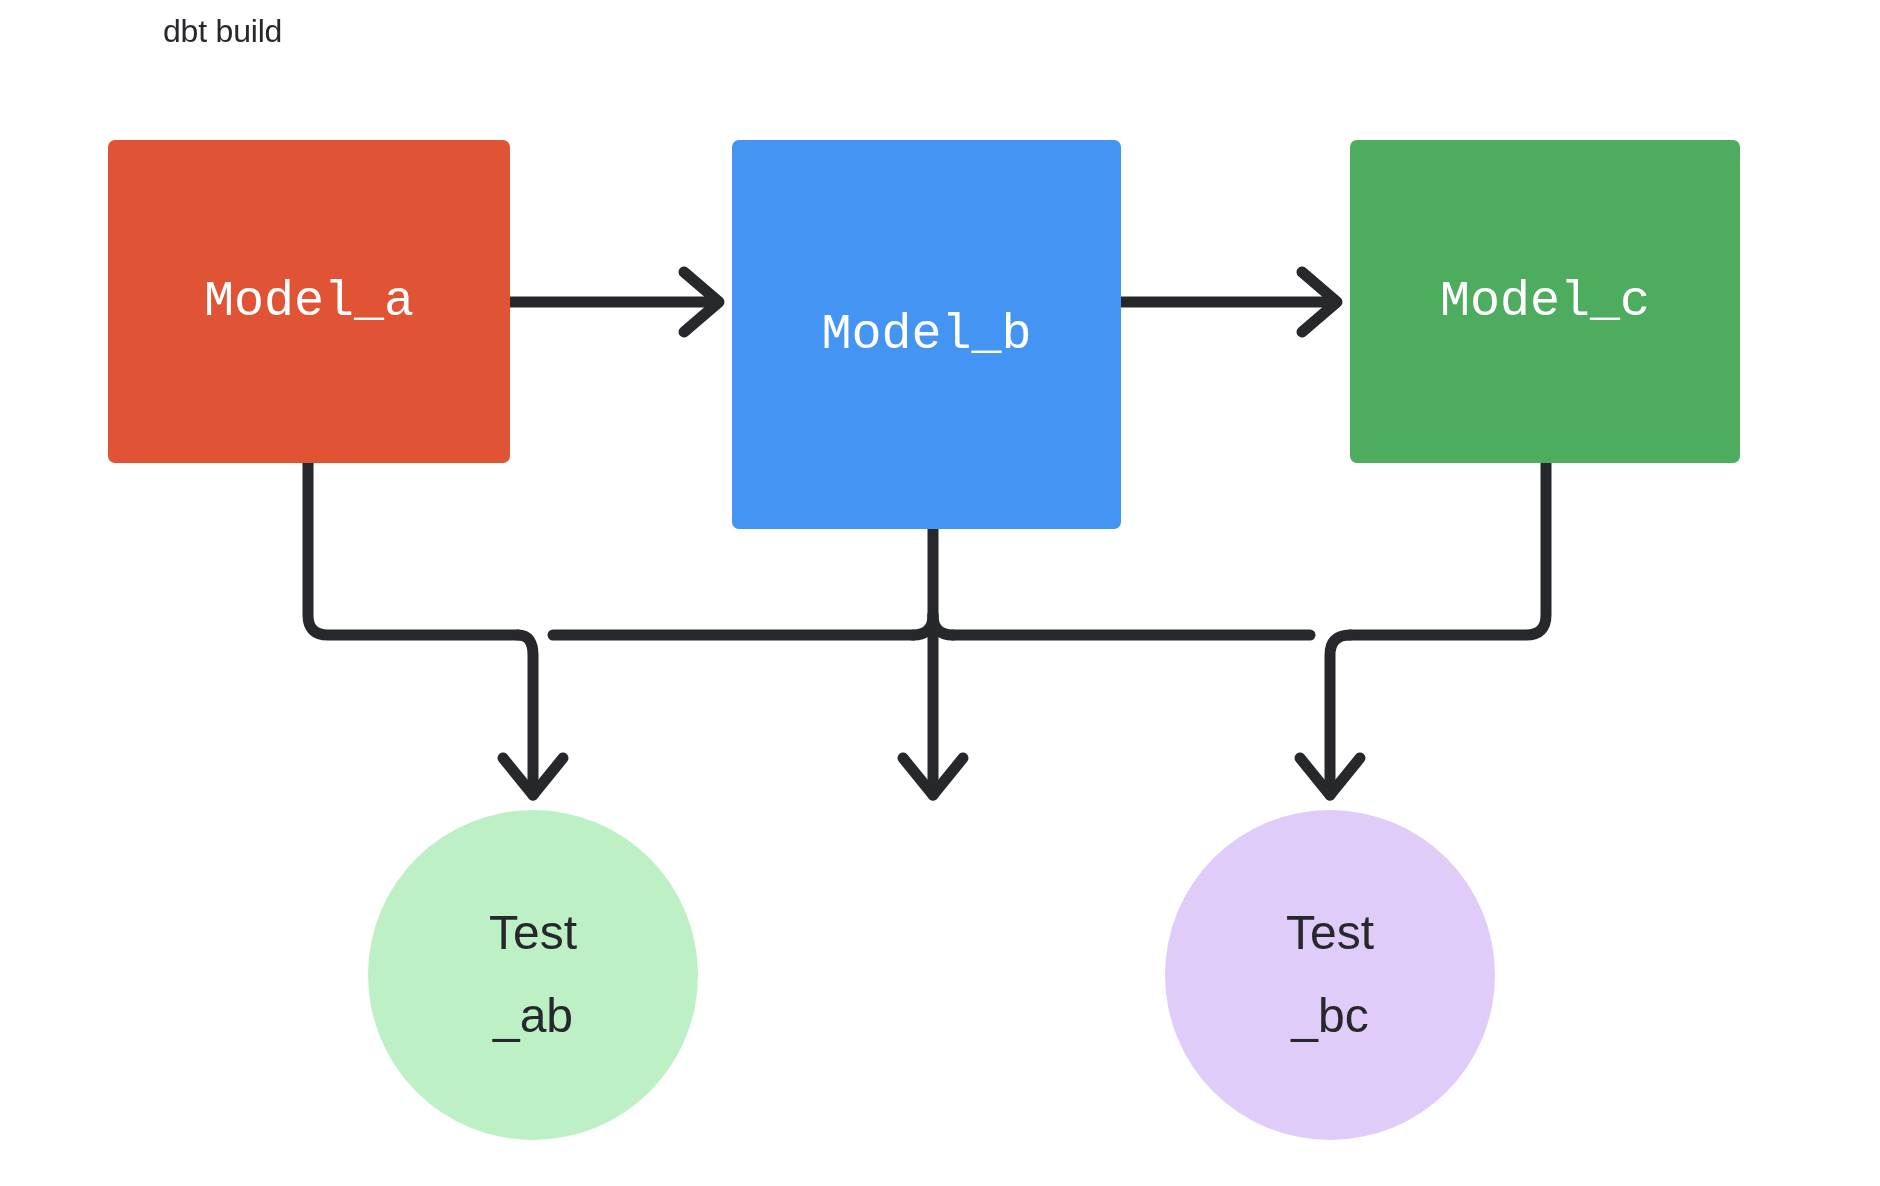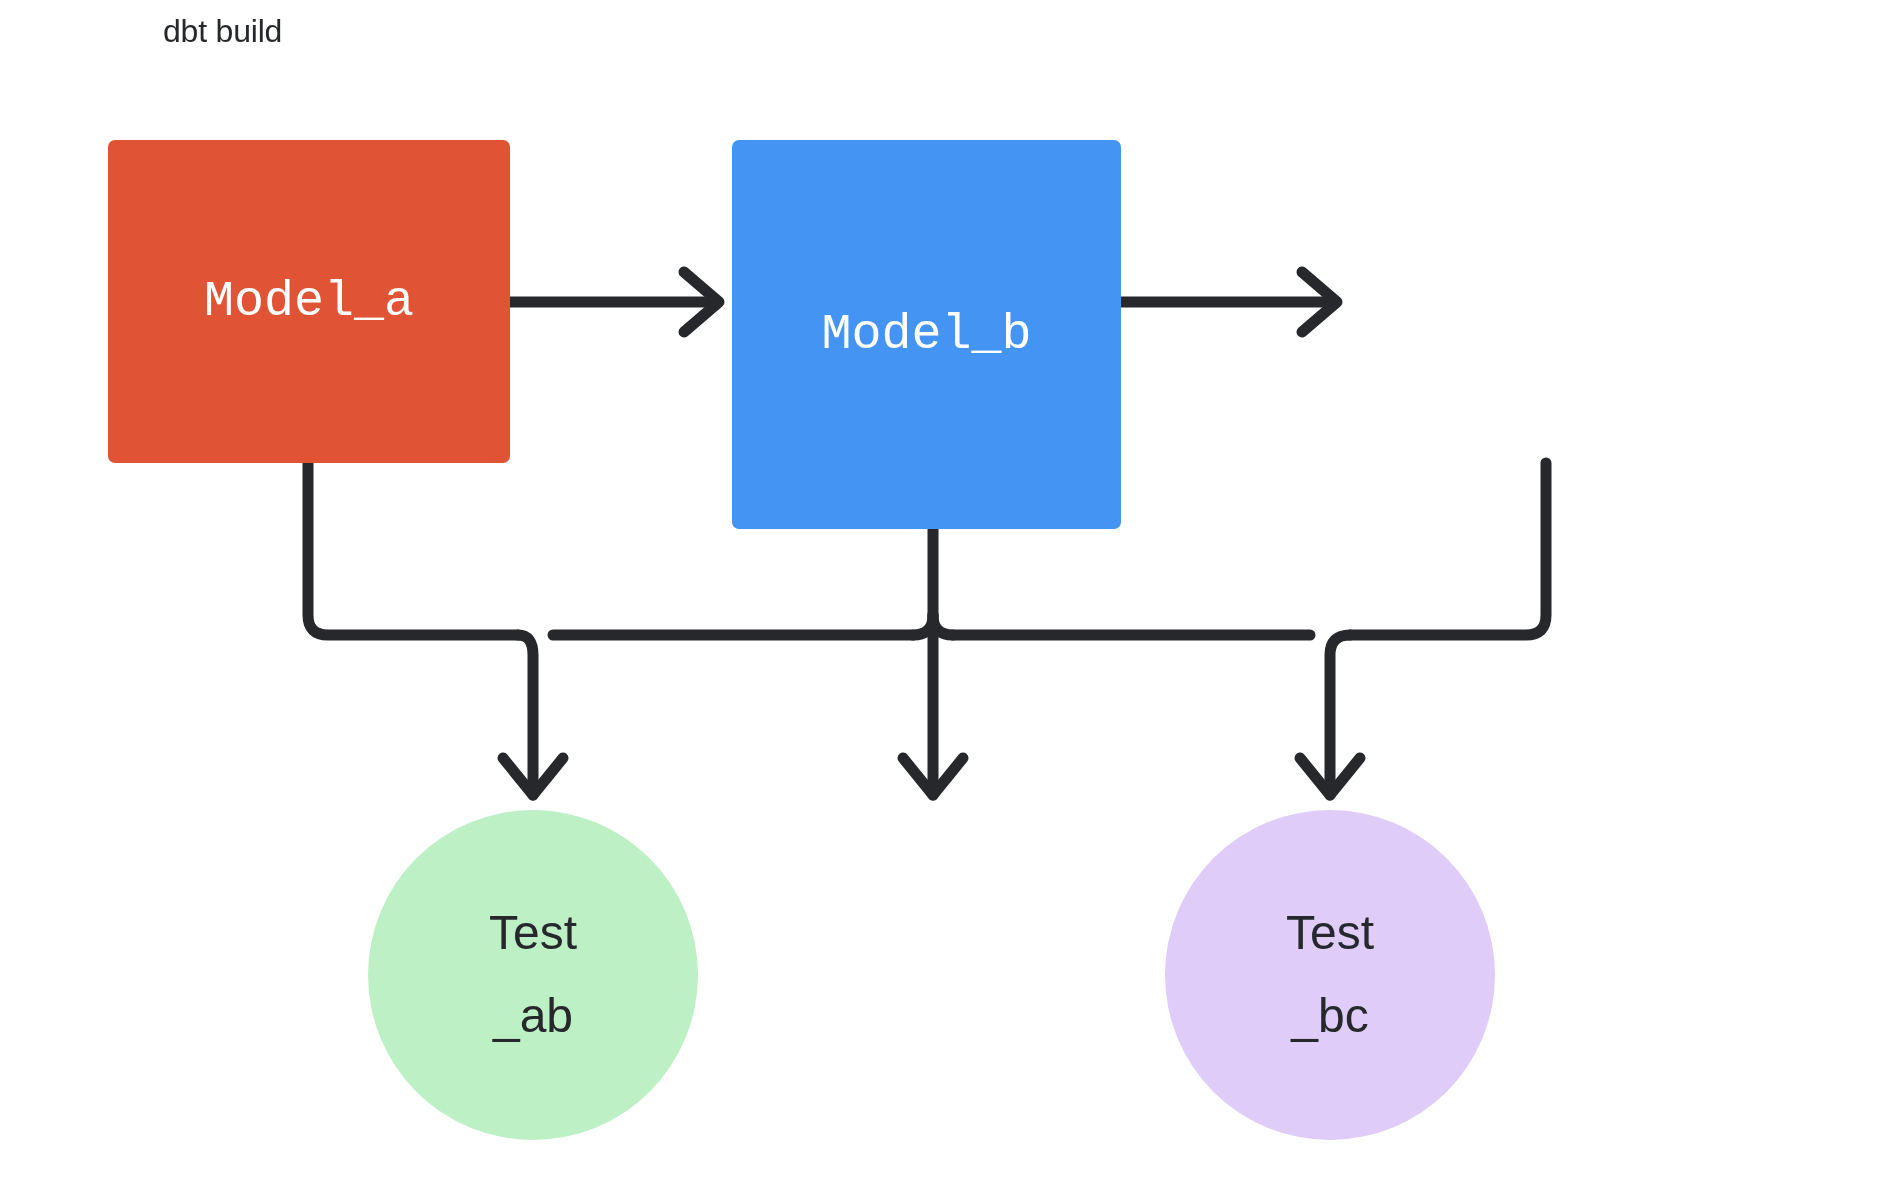--- a/index.html
+++ b/index.html
@@ -111,20 +111,23 @@
   </svg>
 
   <div class="model-node" id="node-model-a" style="background:#e05334;">
     <span class="model-label">Model_a</span>
   </div>
 
   <div class="model-node" id="node-model-b" style="background:#4494f4;">
     <span class="model-label">Model_b</span>
   </div>
 
+  <div class="model-node" id="node-model-c" style="background:#4dac5e;">
+    <span class="model-label">Model_c</span>
+  </div>
 
   <div class="test-node" id="node-test-ab" style="background:#bef0c6;">
     <span class="test-label">Test
 _ab</span>
   </div>
 
 
   <div class="test-node" id="node-test-bc" style="background:#dfccf8;">
     <span class="test-label">Test
 _bc</span>

